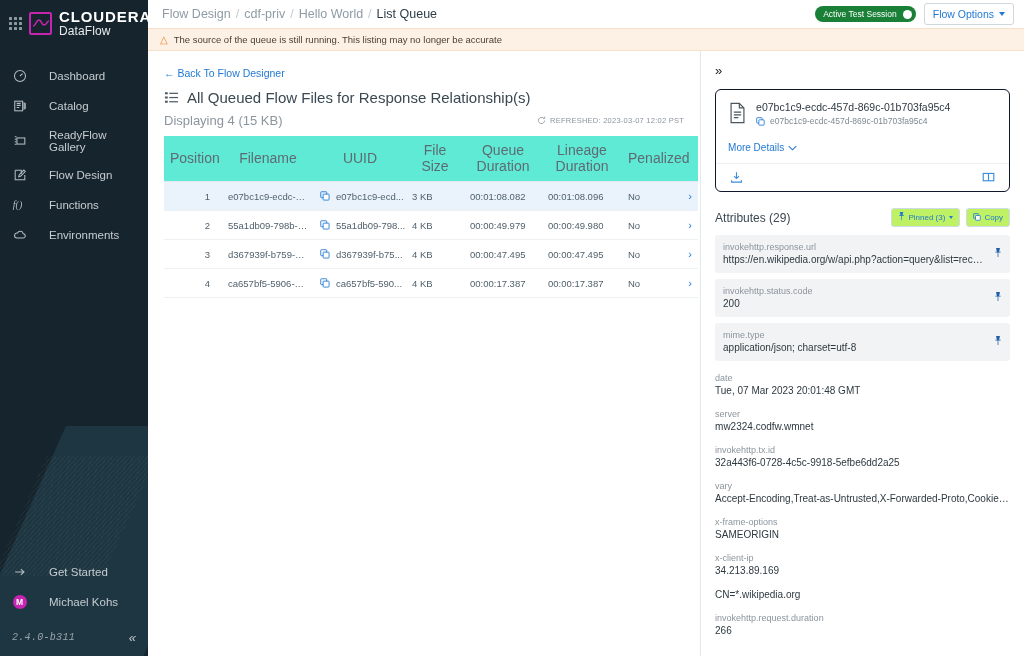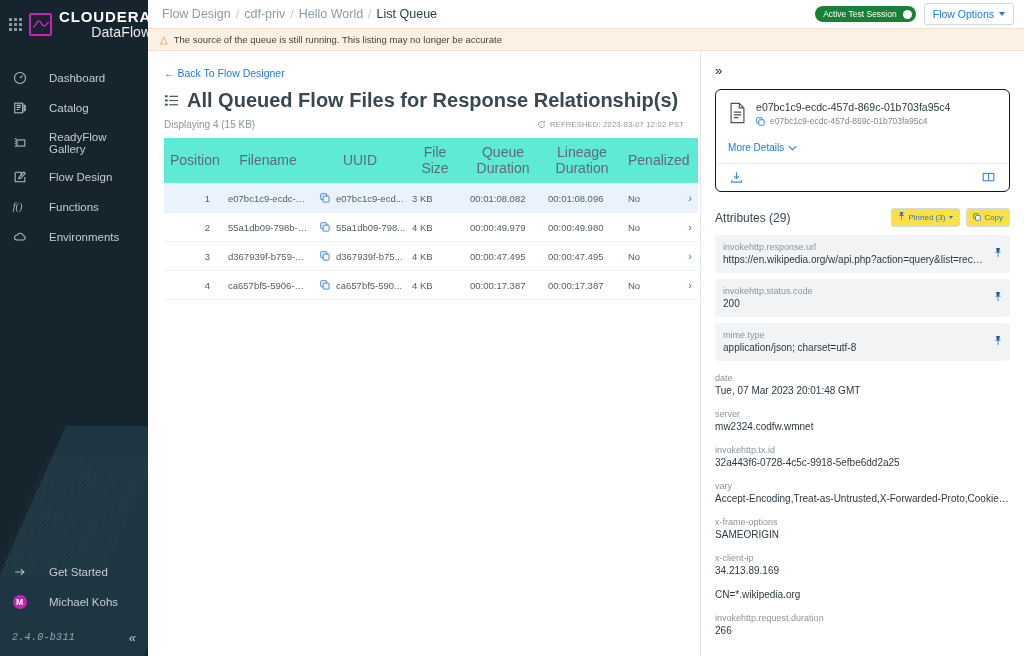--- a/index.html
+++ b/index.html
@@ -41,21 +41,21 @@
   .grid-ico i { width: 3px; height: 3px; background: #8b98a0; display: block; border-radius: .5px; }
   .logo-mark {
     width: 23px; height: 23px; border: 2px solid #c724b1; border-radius: 2px;
     display: flex; align-items: center; justify-content: center; flex: 0 0 23px;
   }
   .logo-mark svg { display: block; }
   .brand-txt { line-height: 1.05; }
   .brand-txt .b1 {
     color: #fff; font-size: 15px; font-weight: bold; letter-spacing: .9px;
   }
-  .brand-txt .b2 { color: #e8eaec; font-size: 14px; letter-spacing: .1px; text-align: right; }
+  .brand-txt .b2 { color: #e8eaec; font-size: 12px; letter-spacing: .1px; }
 
   .nav { margin-top: 14px; }
   .nav-item {
     display: flex; align-items: center; gap: 22px;
     padding: 7.5px 12px; color: #c6ccd1; font-size: 11.5px;
     cursor: pointer; text-decoration: none;
   }
   .nav-ico { width: 15px; height: 15px; flex: 0 0 15px; display: flex; align-items: center; justify-content: center; color: #b4bcc2; }
   .nav-ico svg { display: block; }
   .nav-spacer { flex: 1 1 auto; }
@@ -109,25 +109,25 @@
   .body-split { display: flex; flex: 1 1 auto; min-height: 0; }
 
   
   .content { flex: 1 1 auto; min-width: 0; padding: 12px 16px 0 16px; overflow: hidden; }
   .backlink {
     color: #2279d4; font-size: 10.5px; display: inline-flex; align-items: center; gap: 3px;
     cursor: pointer; margin-bottom: 10px;
   }
   .page-title {
     display: flex; align-items: center; gap: 8px;
-    font-size: 20px; color: #3a4852; font-weight: bold; margin-bottom: 7px;
+    font-size: 15px; color: #3a4852; font-weight: normal; margin-bottom: 7px;
   }
   .list-ico { color: #4b5a64; display: flex; }
   .subbar { display: flex; align-items: center; justify-content: space-between; margin-bottom: 8px; }
-  .displaying { font-size: 10px; color: #8b959d; }
+  .displaying { font-size: 13px; color: #8b959d; }
   .refreshed { display: flex; align-items: center; gap: 4px; font-size: 7.5px; color: #8b959d; letter-spacing: .25px; }
   .refresh-ico { color: #8b959d; display: flex; }
 
   table.queue { width: 100%; border-collapse: collapse; table-layout: fixed; }
   table.queue th {
     text-align: center; font-size: 14px; font-weight: normal; color: #5e6b74;
     padding: 6px 6px 7px 6px; border-bottom: 1px solid #e3e8ec; background: #5eead4;
   }
   table.queue td {
     font-size: 9.5px; color: #50606b; padding: 8px 6px;
@@ -174,21 +174,21 @@
   }
   .act-ico { color: #3b8ddd; cursor: pointer; display: flex; }
 
   .attr-head {
     display: flex; align-items: center; justify-content: space-between;
     padding: 16px 14px 8px 14px;
   }
   .attr-title { font-size: 12px; color: #3a4852; }
   .attr-btns { display: flex; gap: 6px; }
   .mini-btn {
-    border: 1px solid #cfdbe6; background: #fde047; color: #2279d4;
+    border: 1px solid #cfdbe6; background: #bef264; color: #2279d4;
     border-radius: 3px; font-size: 8px; padding: 3px 6px;
     display: flex; align-items: center; gap: 3.5px; cursor: pointer; white-space: nowrap;
     font-family: "Liberation Sans", sans-serif;
   }
   .mini-caret { border-left: 2.6px solid transparent; border-right: 2.6px solid transparent; border-top: 3.4px solid #2279d4; display:block; }
 
   .attr-list { padding: 0 14px 10px 14px; overflow: hidden; flex: 1 1 auto; }
   .attr-item { padding: 6px 0 7px 0; position: relative; }
   .attr-item.pinned {
     background: #f2f3f5; border-radius: 3px; padding: 7px 26px 8px 8px; margin-bottom: 6px;

